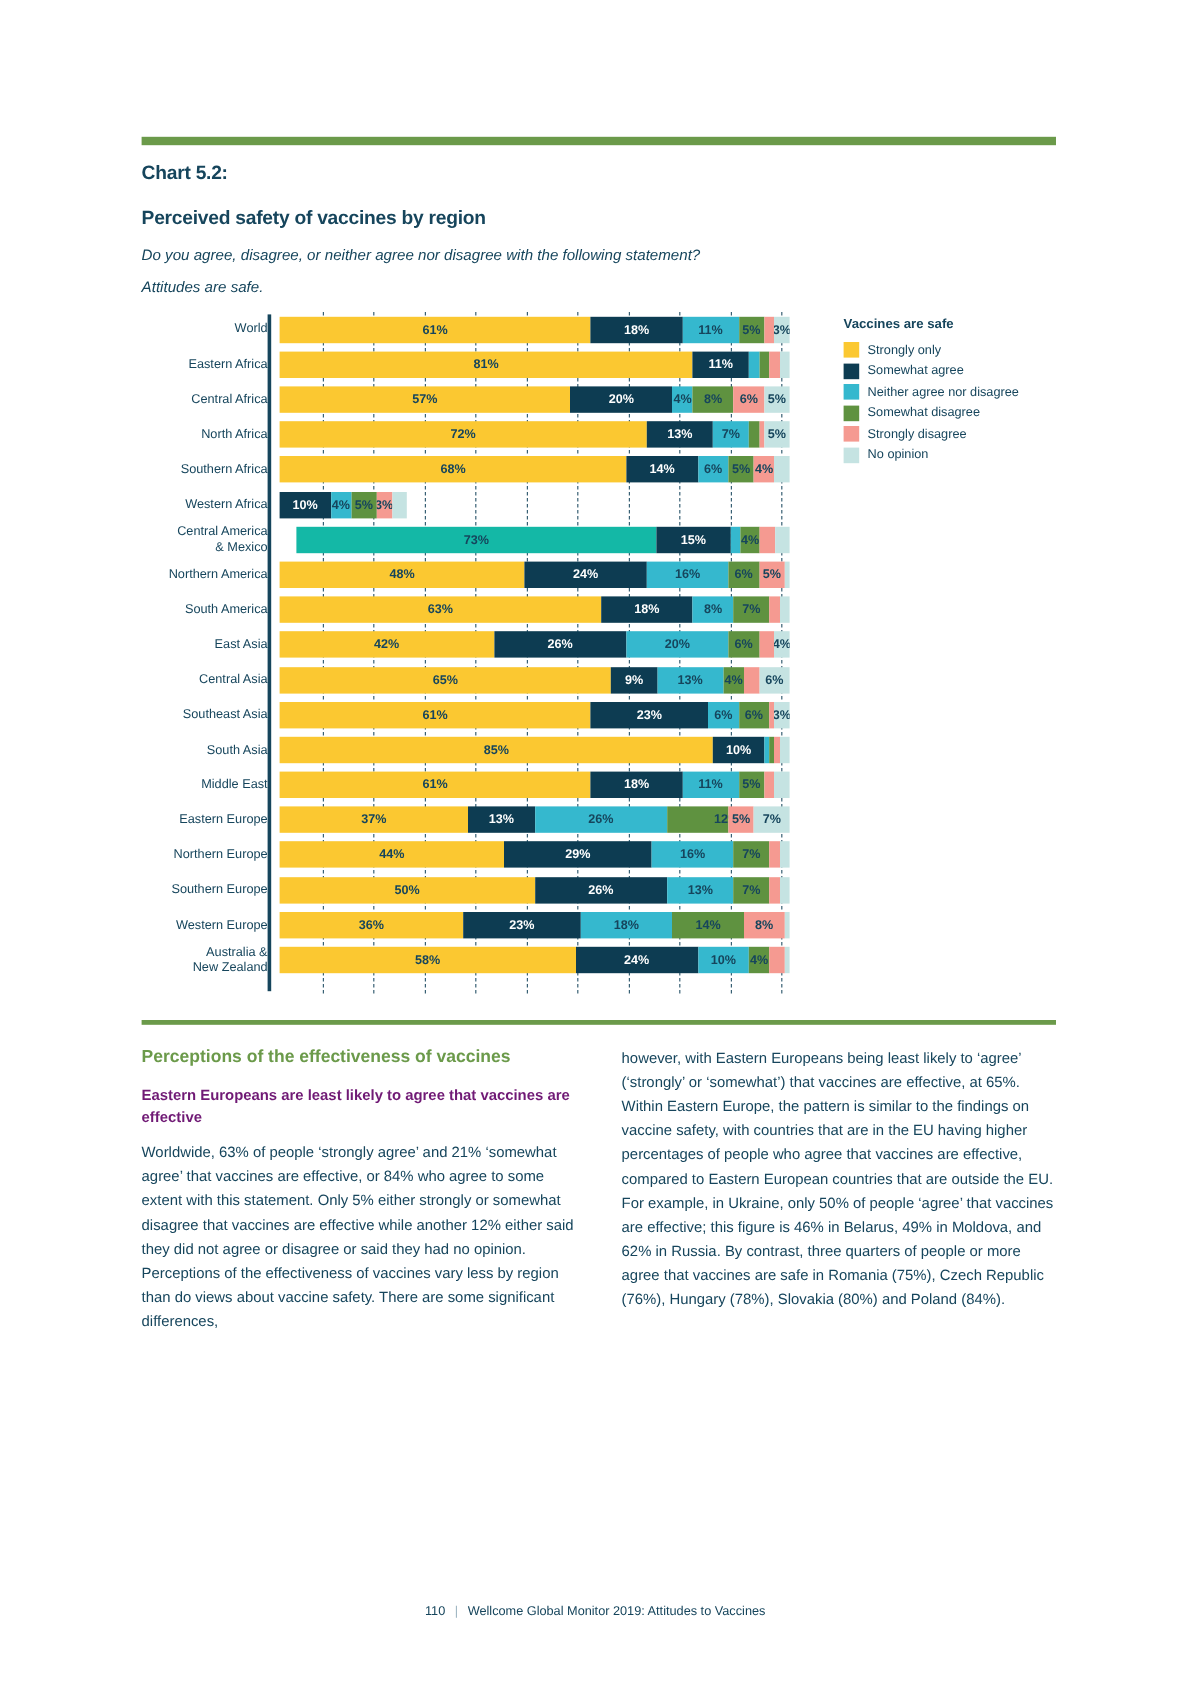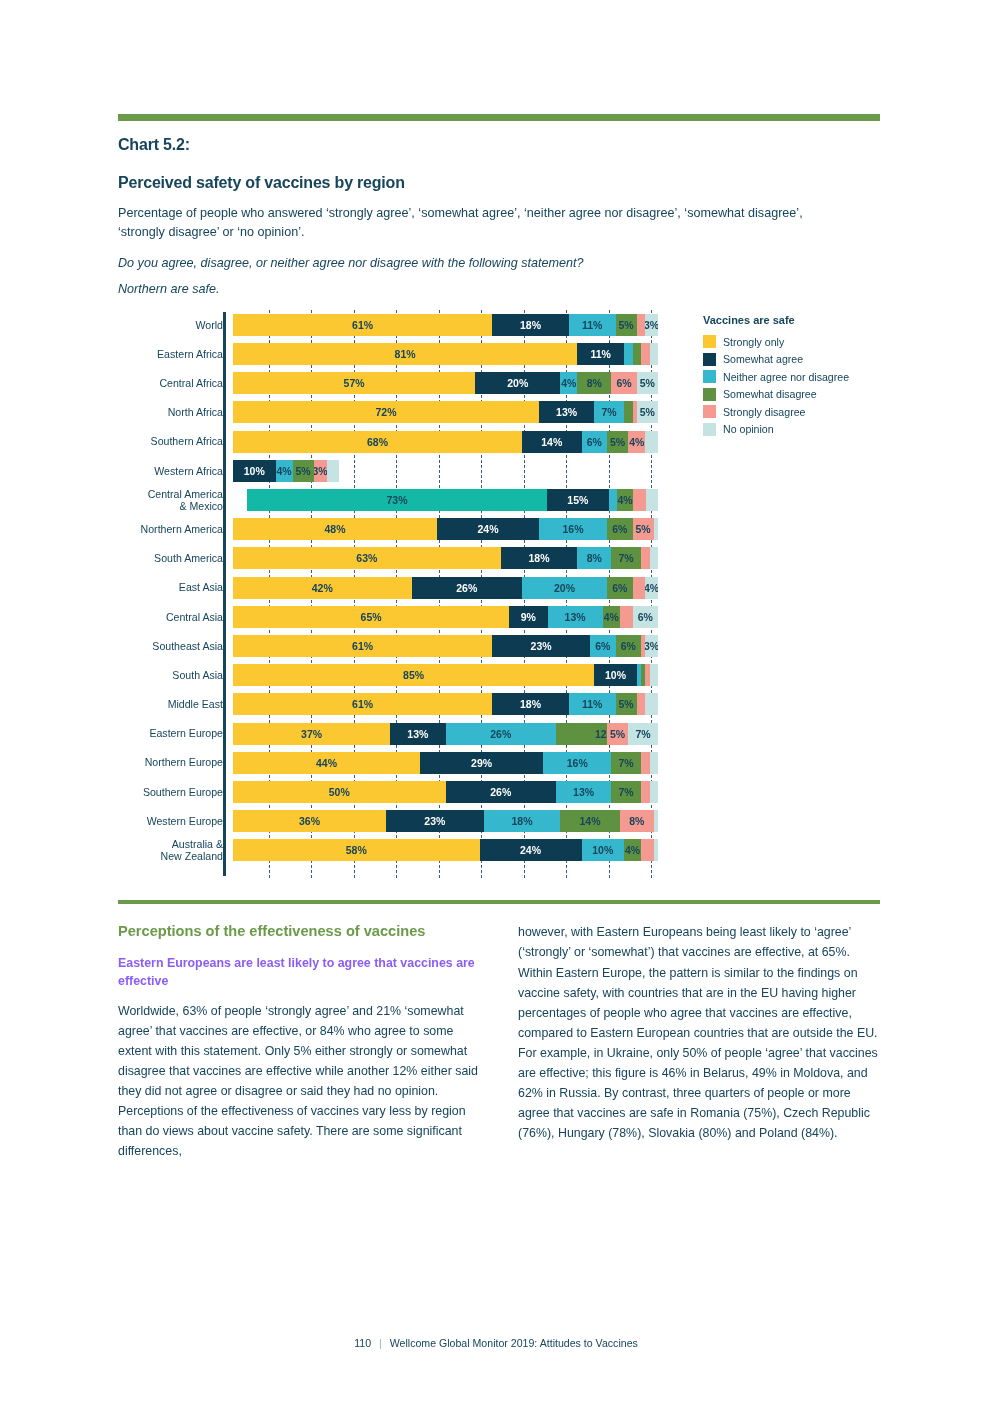--- a/index.html
+++ b/index.html
@@ -70,21 +70,21 @@
   .legend-label { font-size:10.6px; color:#16455c; }
 
   
   .cols { display:flex; gap:38px; margin-top:18px; }
   .col { width:362px; }
   h2.section-head {
     font-size:14.6px; font-weight:bold; color:#6b9a4a;
     line-height:1.3; margin:0 0 14px 0;
   }
   h3.sub-head {
-    font-size:12.4px; font-weight:bold; color:#8b5cf6;
+    font-size:12.4px; font-weight:bold; color:#701a75;
     line-height:1.42; margin:0 0 10px 0;
   }
   p.body {
     font-size:12.4px; line-height:1.62; color:#16455c; margin:0;
   }
   .col.right p.body { margin-top:0; }
 
   .footer {
     position:absolute; left:0; top:1337px; width:992px;
     text-align:center; font-size:10.6px; color:#16455c;
@@ -96,23 +96,22 @@
 
 <div class="page">
 
   <div class="rule-green"></div>
 
   <h1 class="chart-title">
     <span>Chart 5.2:</span>
     <span class="l2">Perceived safety of vaccines by region</span>
   </h1>
 
-  <div class="subtitle">Percentage of people who answered ‘strongly agree’, ‘somewhat agree’, ‘neither agree nor disagree’, ‘somewhat disagree’, ‘strongly disagree’ or ‘no opinion’.</div>
   <div class="question">Do you agree, disagree, or neither agree nor disagree with the following statement?</div>
-  <div class="statement">Northern are safe.</div>
+  <div class="statement">Attitudes are safe.</div>
 
   <div class="chart-wrap">
     <div class="axis-line"></div>
     <div class="ticks" id="ticks">
         <div class="tickcol" style="left: 42.5px;"></div>
         <div class="tickcol" style="left: 85px;"></div>
         <div class="tickcol" style="left: 127.5px;"></div>
         <div class="tickcol" style="left: 170px;"></div>
         <div class="tickcol" style="left: 212.5px;"></div>
         <div class="tickcol" style="left: 255px;"></div>

